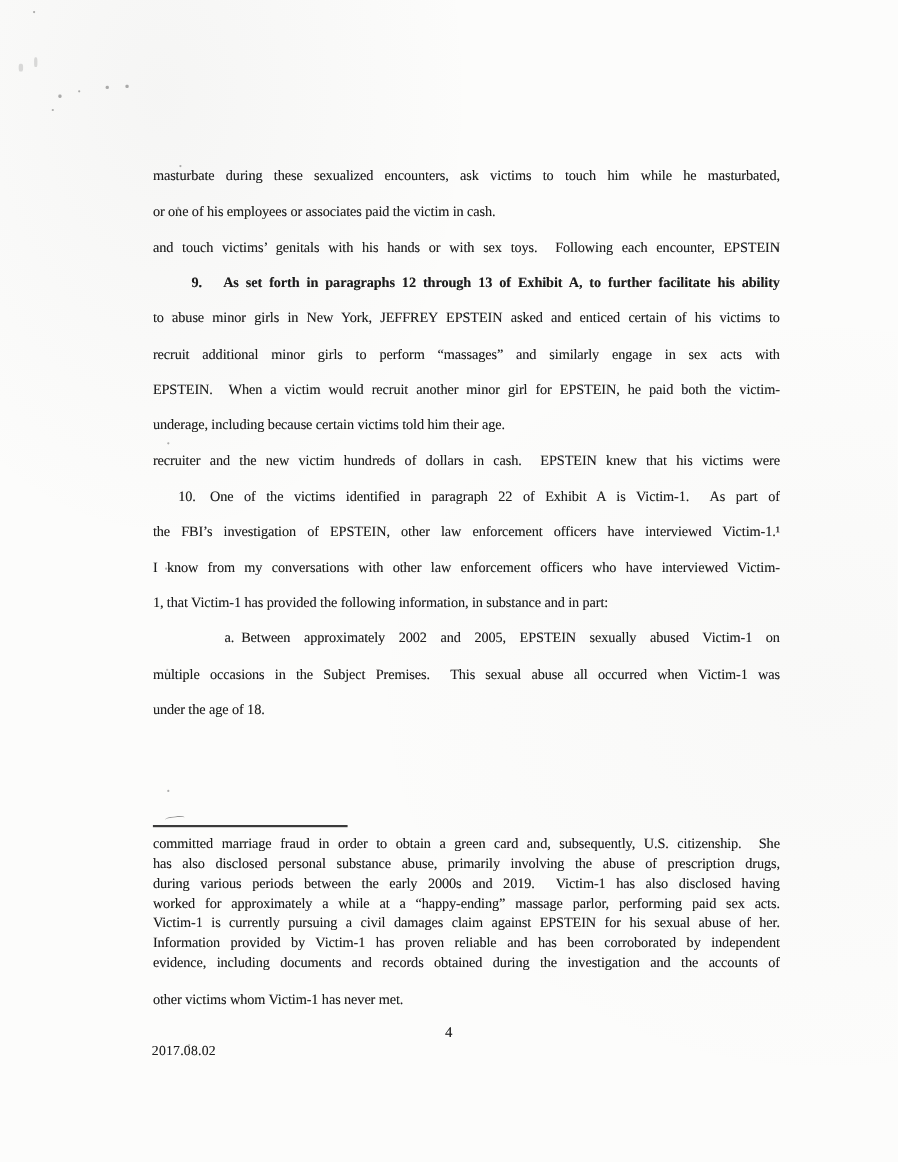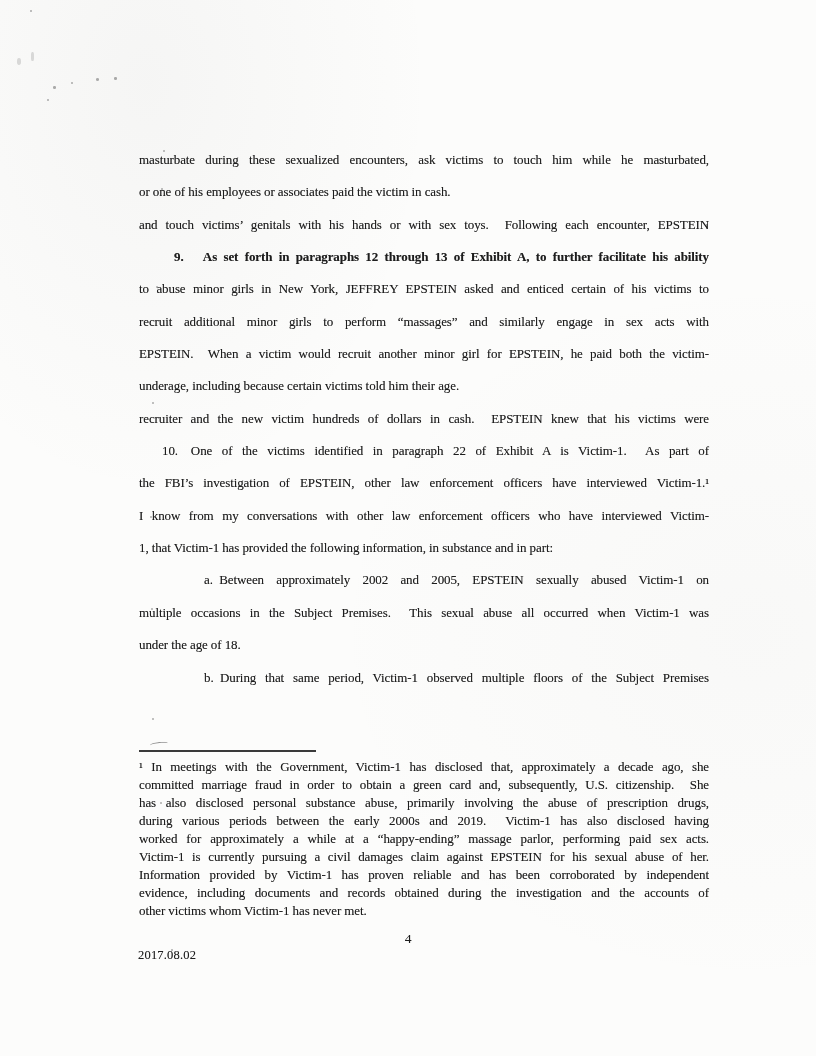--- a/index.html
+++ b/index.html
@@ -59,21 +59,21 @@
     width: 570px;
     font-size: 13px;
     letter-spacing: -0.1px;
     line-height: 18px;
     text-shadow: 0 0 0.6px rgba(40,40,40,0.45);
   }
   .fline {
     text-align: justify;
     text-align-last: justify;
   }
-  .fline.l { text-align-last: left; }
+  .fline.l { text-align-last: left; margin-top: 16px; }
 
   .page-number {
     position: absolute;
     left: 0;
     top: 931px;
     width: 816px;
     text-align: center;
     font-size: 13.5px;
     text-shadow: 0 0 0.6px rgba(40,40,40,0.45);
   }
@@ -154,26 +154,24 @@
   <div class="bline">EPSTEIN.&nbsp; When a victim would recruit another minor girl for EPSTEIN, he paid both the victim-</div>
   <div class="bline l">underage, including because certain victims told him their age.</div>
   <div class="bline">recruiter and the new victim hundreds of dollars in cash.&nbsp; EPSTEIN knew that his victims were</div>
   <div class="bline ind-10">10. One of the victims identified in paragraph 22 of Exhibit A is Victim-1.&nbsp; As part of</div>
   <div class="bline">the FBI’s investigation of EPSTEIN, other law enforcement officers have interviewed Victim-1.¹</div>
   <div class="bline">I know from my conversations with other law enforcement officers who have interviewed Victim-</div>
   <div class="bline l">1, that Victim-1 has provided the following information, in substance and in part:</div>
   <div class="bline ind-sub">a. Between approximately 2002 and 2005, EPSTEIN sexually abused Victim-1 on</div>
   <div class="bline">multiple occasions in the Subject Premises.&nbsp; This sexual abuse all occurred when Victim-1 was</div>
   <div class="bline l">under the age of 18.</div>
-  <div class="bline ind-sub">b. During that same period, Victim-1 observed multiple floors of the Subject Premises</div>
 </div>
 
 <div class="footnote-rule"></div>
 <div class="footnote">
-  <div class="fline">¹ In meetings with the Government, Victim-1 has disclosed that, approximately a decade ago, she</div>
   <div class="fline">committed marriage fraud in order to obtain a green card and, subsequently, U.S. citizenship.&nbsp; She</div>
   <div class="fline">has also disclosed personal substance abuse, primarily involving the abuse of prescription drugs,</div>
   <div class="fline">during various periods between the early 2000s and 2019.&nbsp; Victim-1 has also disclosed having</div>
   <div class="fline">worked for approximately a while at a “happy-ending” massage parlor, performing paid sex acts.</div>
   <div class="fline">Victim-1 is currently pursuing a civil damages claim against EPSTEIN for his sexual abuse of her.</div>
   <div class="fline">Information provided by Victim-1 has proven reliable and has been corroborated by independent</div>
   <div class="fline">evidence, including documents and records obtained during the investigation and the accounts of</div>
   <div class="fline l">other victims whom Victim-1 has never met.</div>
 </div>
 

